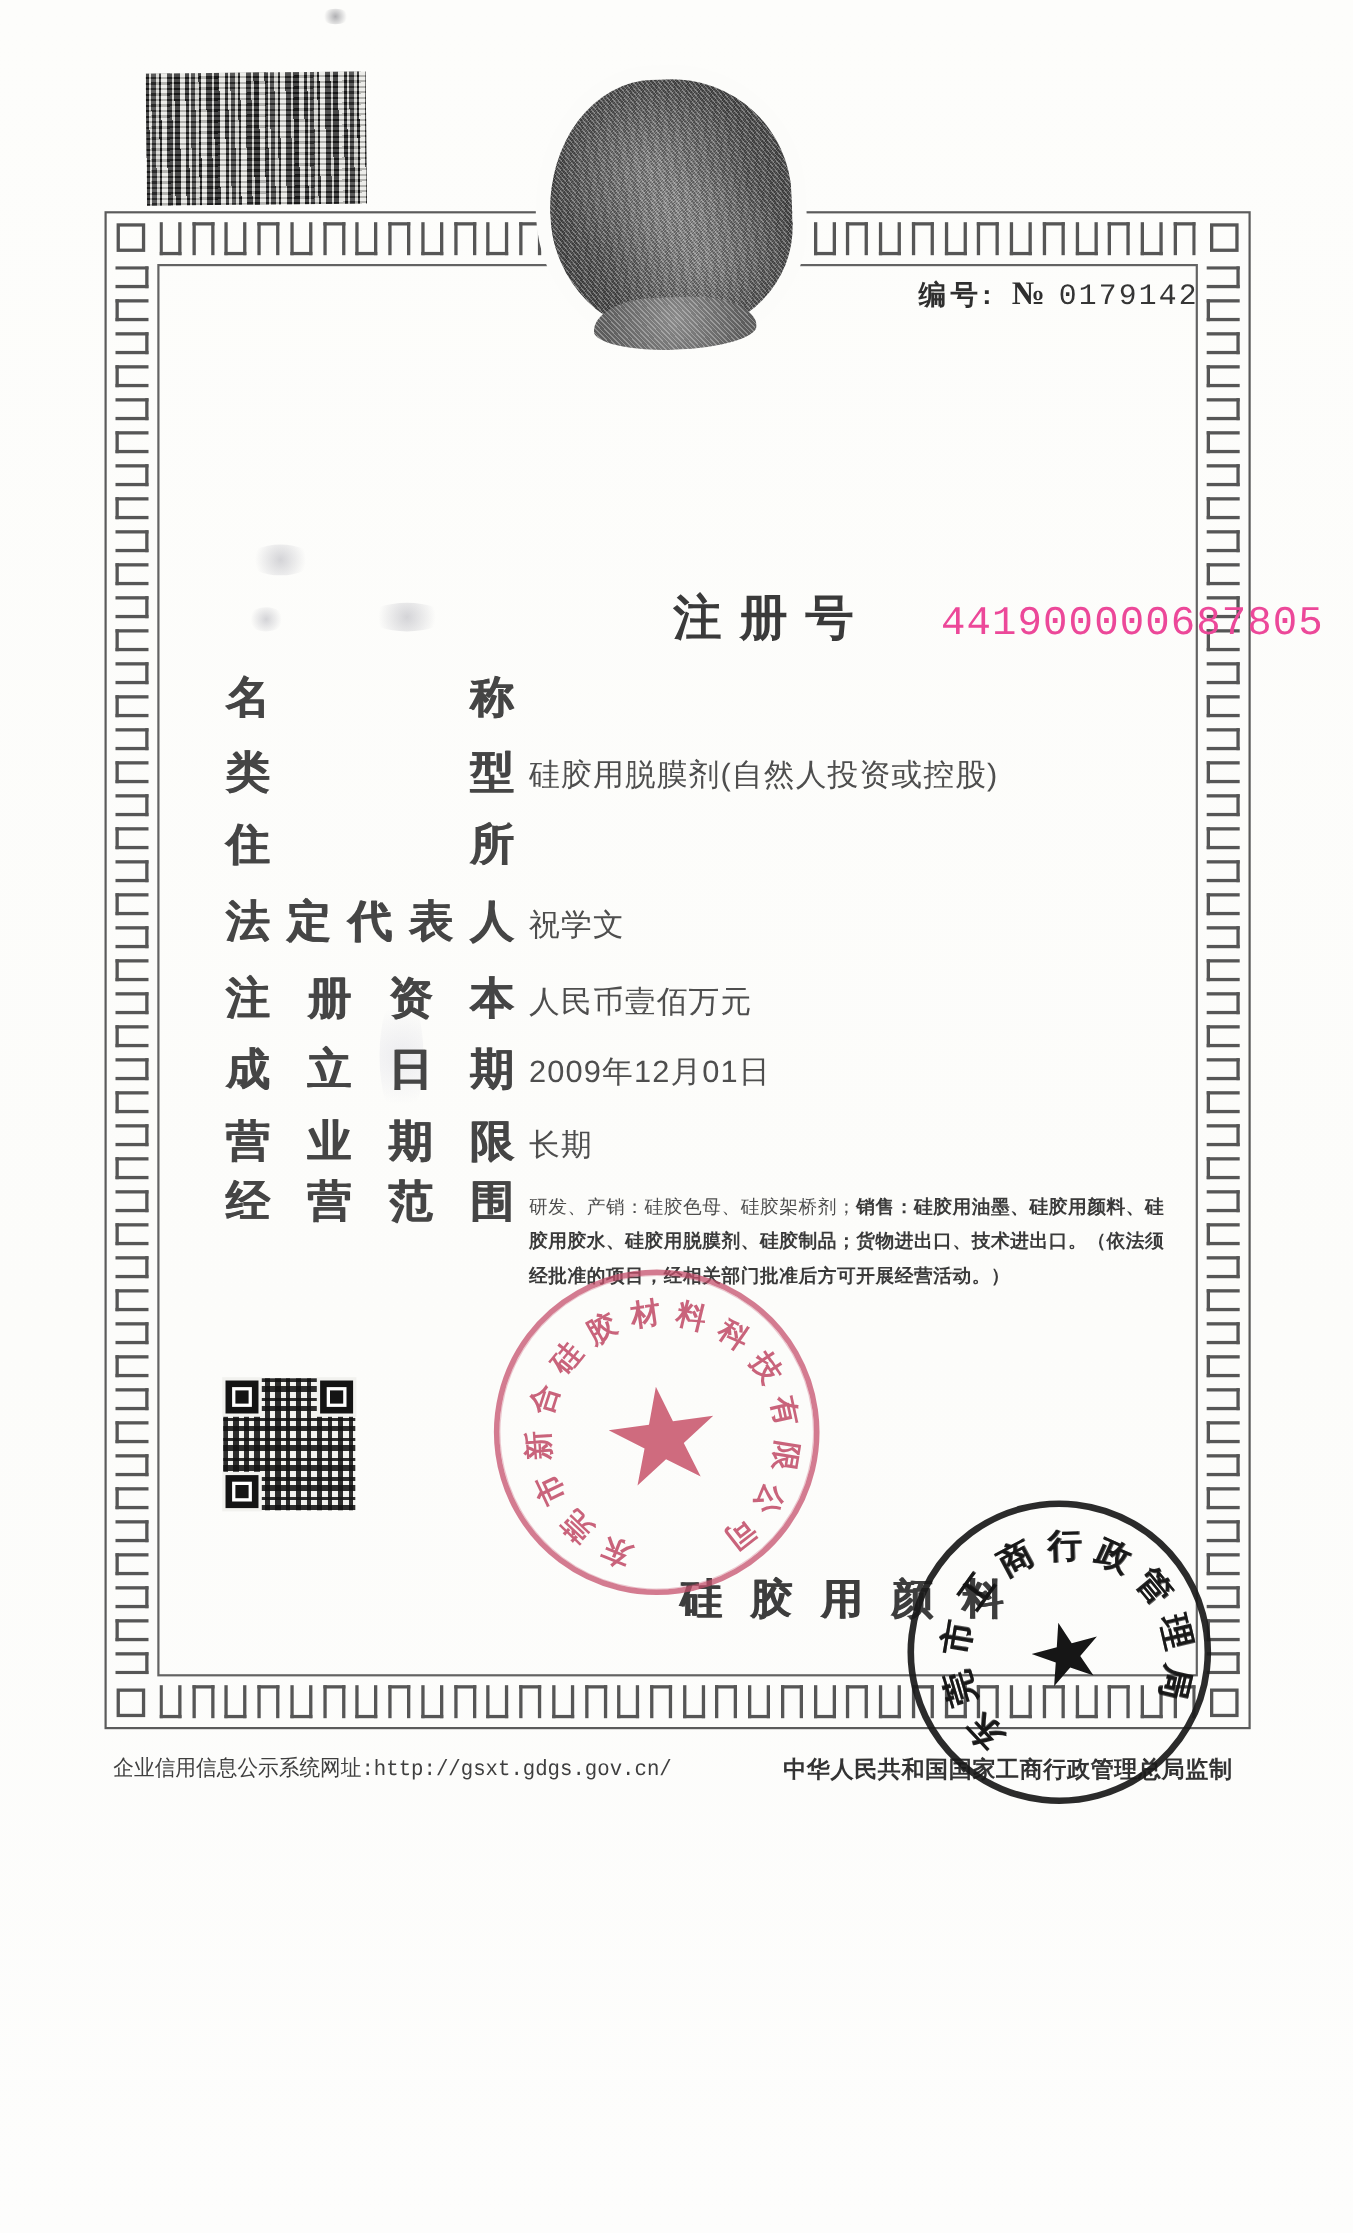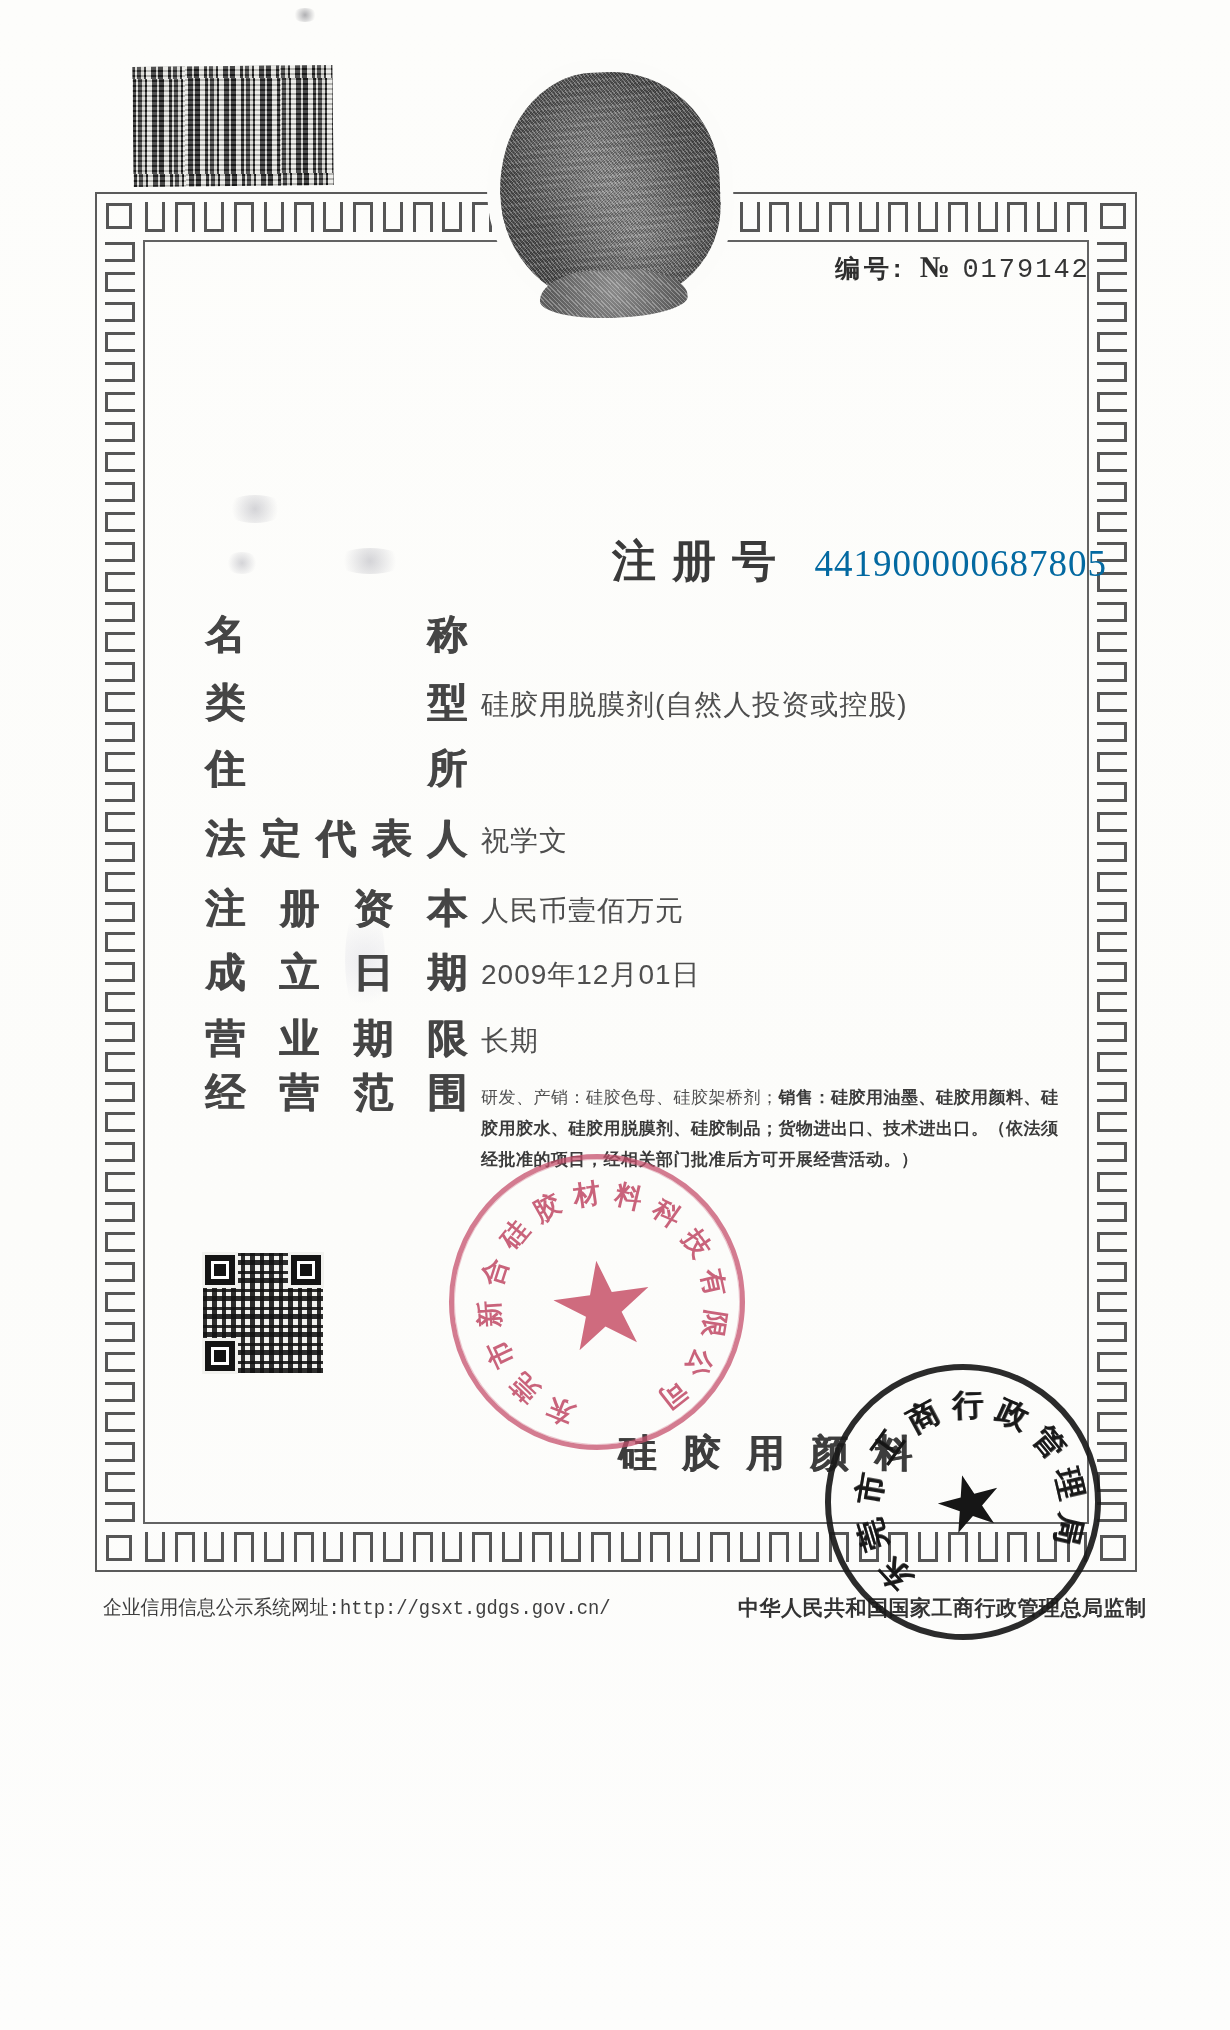--- a/index.html
+++ b/index.html
@@ -72,21 +72,21 @@
 
   .title{
     position:absolute;left:180px;top:300px;width:820px;margin:0;text-align:center;z-index:2;
     font-size:146px;font-weight:bold;color:#222;
     letter-spacing:58px;text-indent:58px;
     text-shadow:2px 0 #242424,0 2px #242424,2px 2px #242424;
   }
 
   .regno{position:absolute;left:612px;top:532px;z-index:2;white-space:nowrap;}
   .regno .lab{font-size:44px;font-weight:bold;letter-spacing:16px;color:#3a3a3a;margin-right:18px;}
-  .regno .num{font-family:Liberation Serif, serif;font-size:37px;color:#0369a1;letter-spacing:1px;}
+  .regno .num{font-family:Liberation Mono, monospace;font-size:37px;color:#ec4899;letter-spacing:1px;margin-left:41px;}
 
   
   .row{position:absolute;left:205px;display:flex;align-items:flex-start;z-index:2;}
   .flabel{width:262px;flex:none;display:flex;justify-content:space-between;
     font-size:40px;font-weight:bold;color:#454545;line-height:1.1;
     text-shadow:1px 0 #454545;}
   .fvalue{margin-left:14px;margin-top:9px;font-size:28px;color:#4e4e4e;letter-spacing:1px;line-height:1.15;white-space:nowrap;}
   .fvalue.scope{width:592px;white-space:normal;font-size:17px;line-height:31px;letter-spacing:0.5px;margin-top:12px;}
   .fvalue .run-bold{font-weight:bold;color:#3a3a3a;}
 
@@ -129,21 +129,21 @@
   .dateline{position:absolute;left:752px;top:1492px;z-index:3;white-space:nowrap;
     font-family:"Liberation Serif",serif;font-size:36px;color:#2f2f2f;}
   .dateline .cjk{font-family:"Liberation Sans",sans-serif;font-weight:bold;font-size:34px;}
   .dateline .gap-month{display:inline-block;width:56px;}
   .dateline .gap-sm{display:inline-block;width:22px;}
 
   
   .footer-left{position:absolute;left:103px;top:1594px;z-index:2;
     font-family:"Liberation Mono",monospace;font-size:20px;color:#3f3f3f;
     white-space:nowrap;transform:scaleX(.94);transform-origin:left;}
-  .footer-right{position:absolute;left:738px;top:1594px;z-index:2;
+  .footer-right{position:absolute;left:712px;top:1594px;z-index:2;
     font-size:21px;font-weight:bold;color:#333;white-space:nowrap;letter-spacing:0.5px;}
 
   
   .smudge{position:absolute;border-radius:50%;background:radial-gradient(circle,rgba(90,90,110,.25),transparent 70%);}
   .smudge.s1{left:225px;top:495px;width:60px;height:28px;}
   .smudge.s2{left:335px;top:548px;width:70px;height:26px;}
   .smudge.s3{left:225px;top:552px;width:34px;height:22px;}
   .smudge.s4{left:292px;top:8px;width:26px;height:14px;background:radial-gradient(circle,rgba(60,60,70,.4),transparent 70%);}
   .smudge.s5{left:345px;top:900px;width:40px;height:120px;background:radial-gradient(circle,rgba(120,120,160,.12),transparent 70%);}
 </style>

